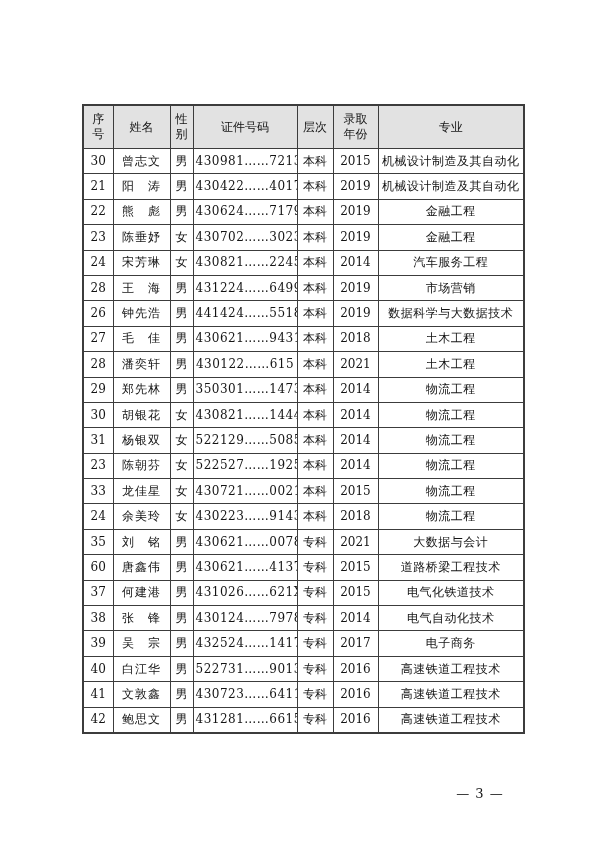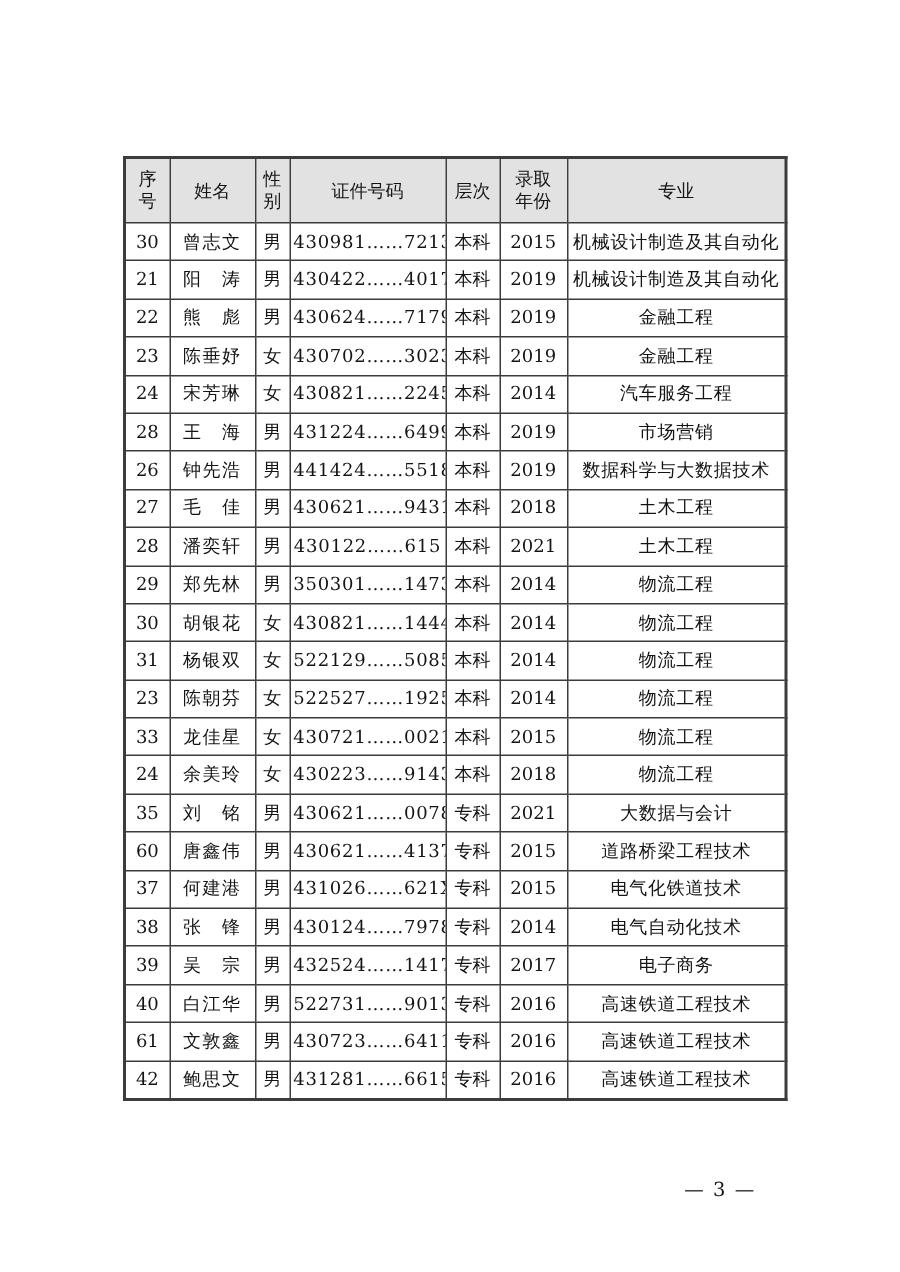--- a/index.html
+++ b/index.html
@@ -280,21 +280,21 @@
         <tr>
           <td class="col-num">40</td>
           <td class="col-name">白江华</td>
           <td class="col-gender">男</td>
           <td class="col-id">522731……9013</td>
           <td class="col-level">专科</td>
           <td class="col-year">2016</td>
           <td class="col-major">高速铁道工程技术</td>
         </tr>
         <tr>
-          <td class="col-num">61</td>
+          <td class="col-num">41</td>
           <td class="col-name">文敦鑫</td>
           <td class="col-gender">男</td>
           <td class="col-id">430723……6411</td>
           <td class="col-level">专科</td>
           <td class="col-year">2016</td>
           <td class="col-major">高速铁道工程技术</td>
         </tr>
         <tr>
           <td class="col-num">42</td>
           <td class="col-name">鲍思文</td>

